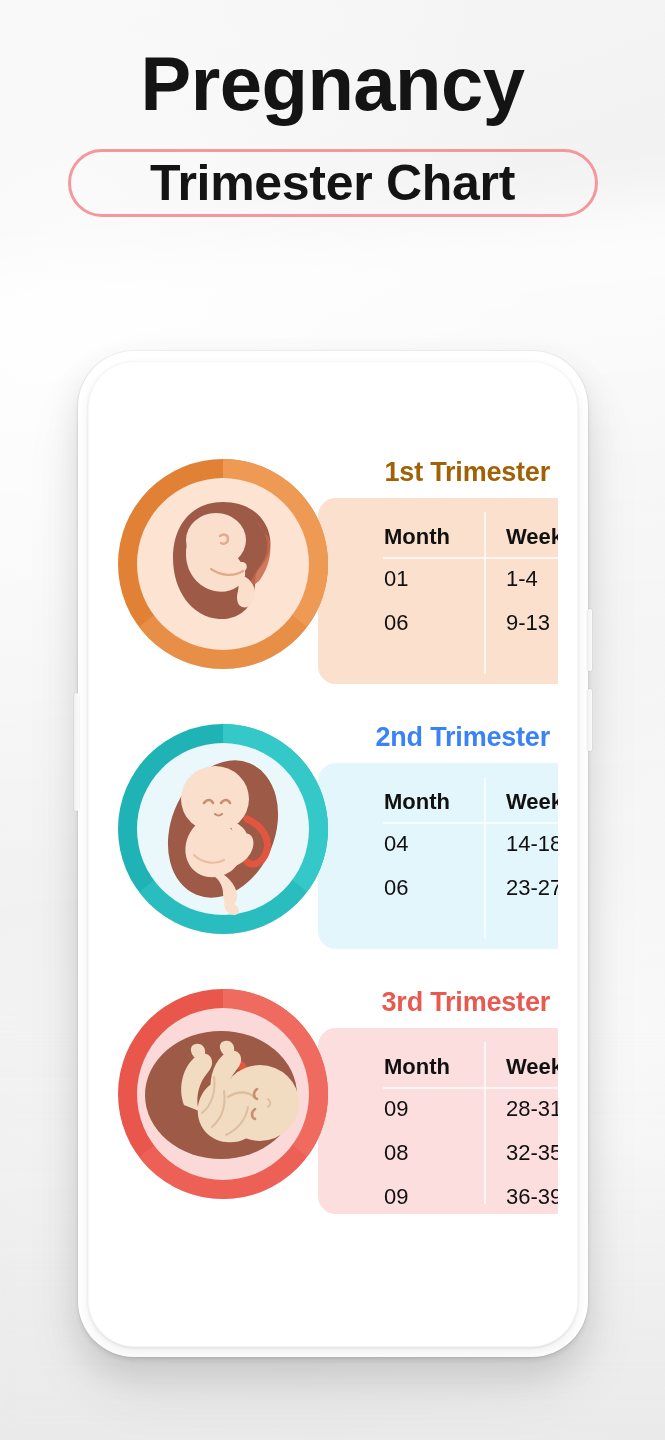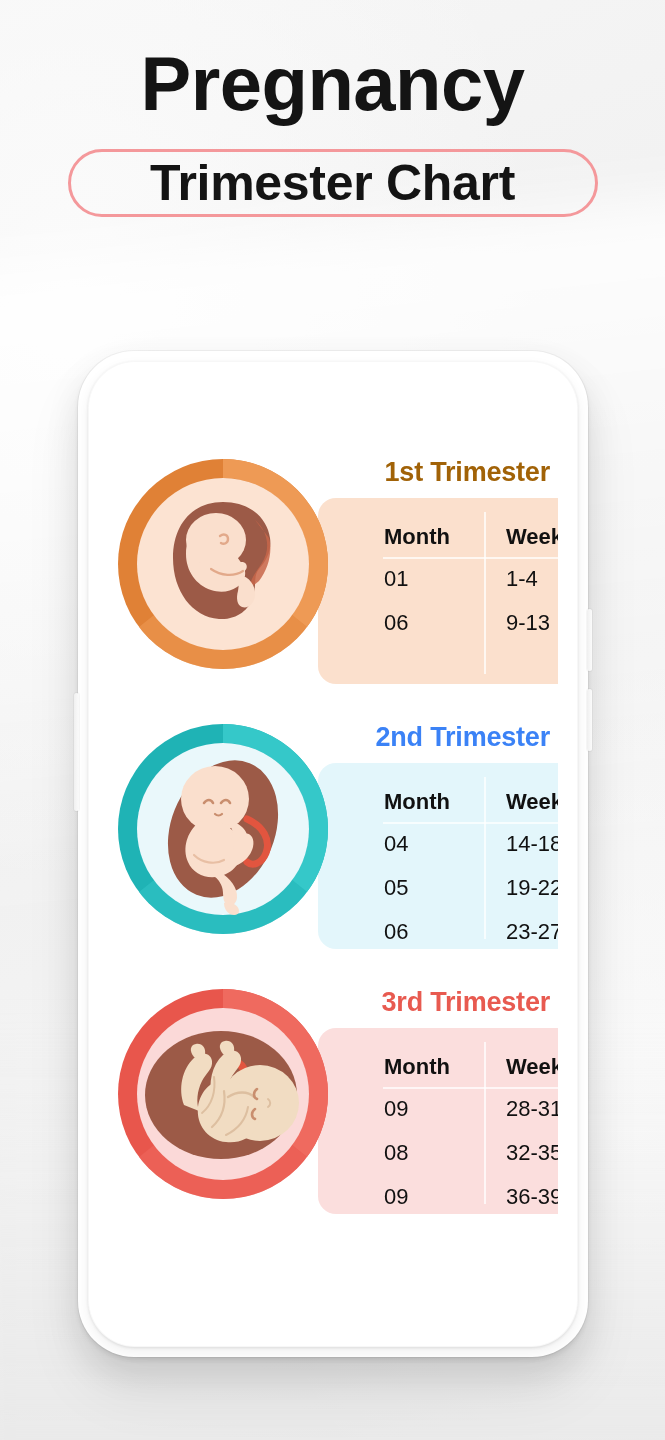--- a/index.html
+++ b/index.html
@@ -325,24 +325,20 @@
             <div class="table">
               <div class="trow head">
                 <span class="tcell month">Month</span>
                 <span class="tcell weeks">Weeks</span>
               </div>
               <div class="trow">
                 <span class="tcell month">04</span>
                 <span class="tcell weeks">14-18</span>
               </div>
               <div class="trow">
-                <span class="tcell month">05</span>
-                <span class="tcell weeks">19-22</span>
-              </div>
-              <div class="trow">
                 <span class="tcell month">06</span>
                 <span class="tcell weeks">23-27</span>
               </div>
             </div>
           </div>
 
           <div class="circle">
             <svg viewBox="0 0 214 214" xmlns="http://www.w3.org/2000/svg">
               <circle cx="107" cy="107" r="105" fill="#1fb3b5"></circle>
               <path d="M107 2 A105 105 0 0 1 191 170 L176 158 A86 86 0 0 0 107 21 Z" fill="#35c8c9"></path>

